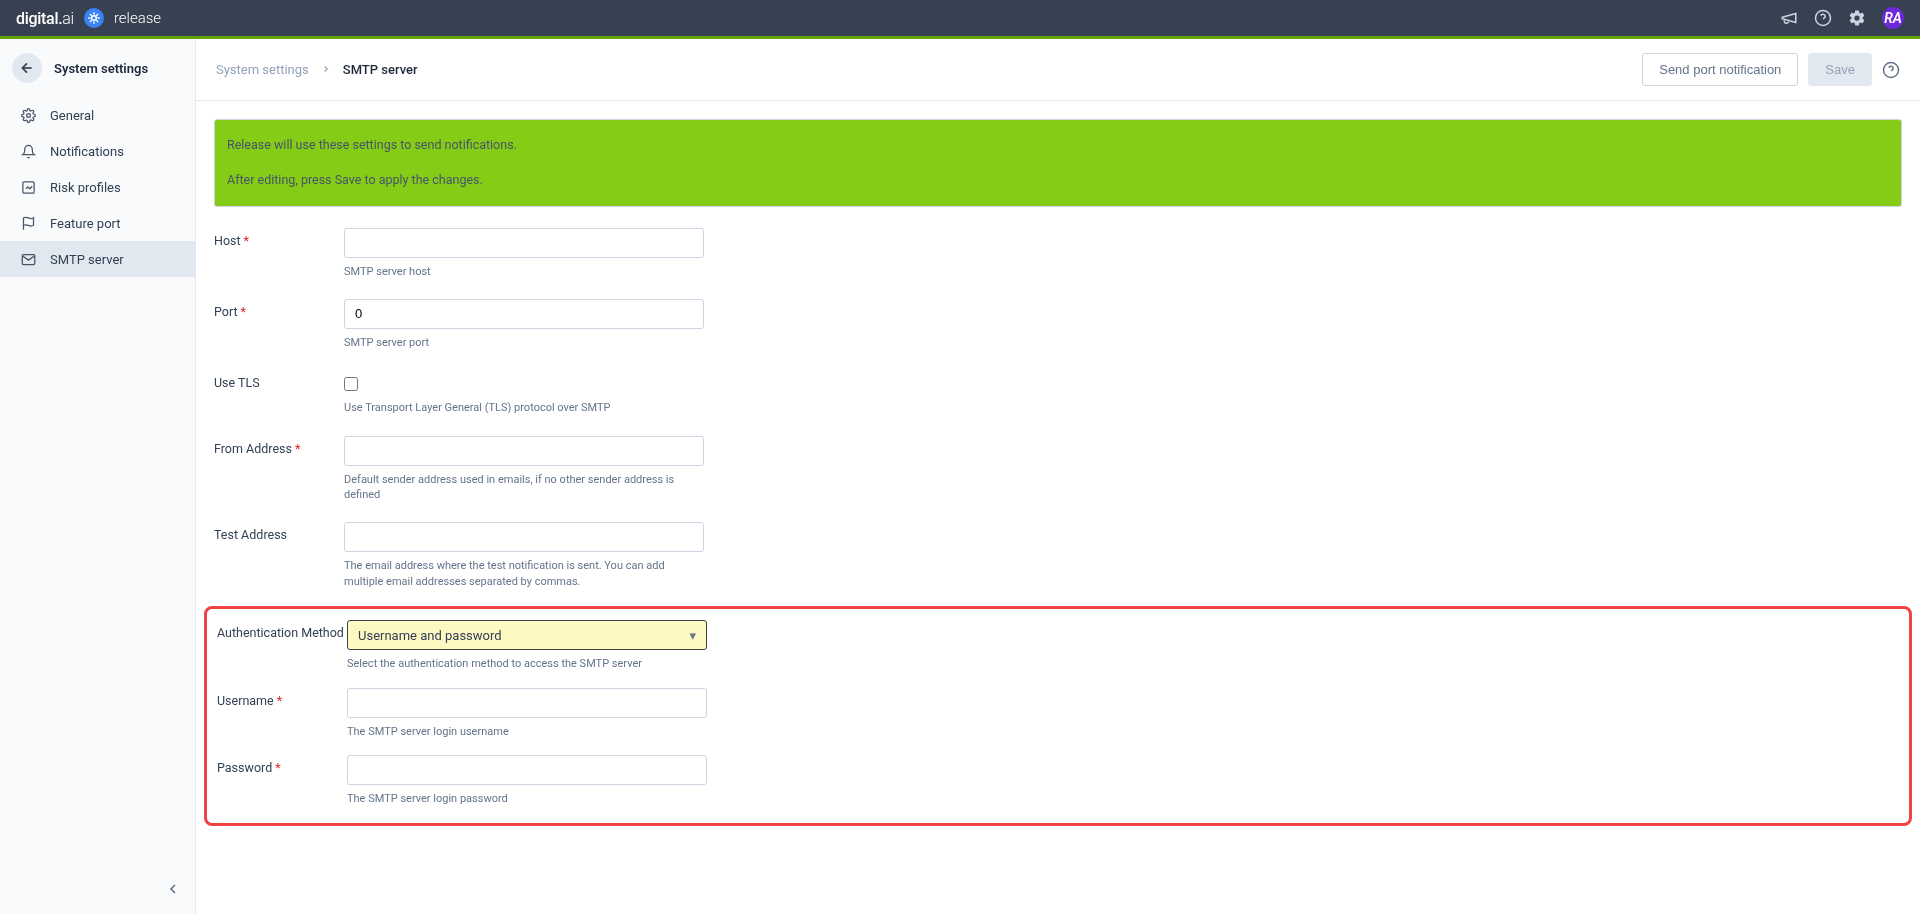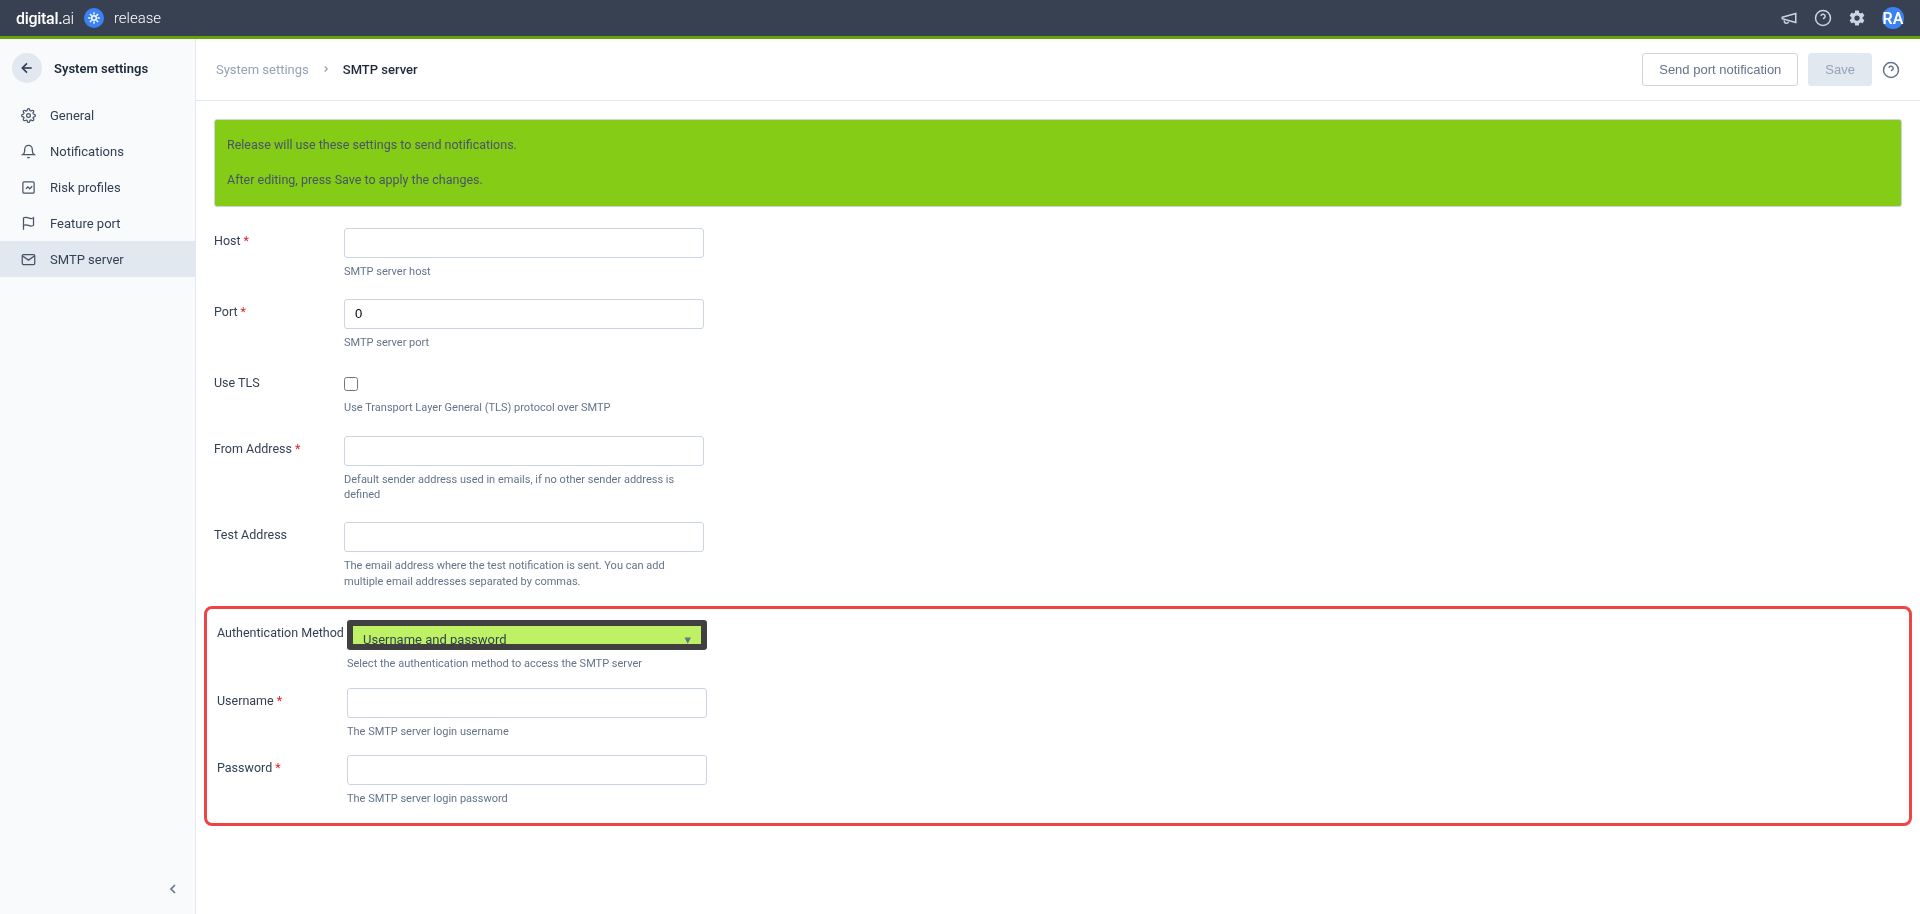--- a/index.html
+++ b/index.html
@@ -5,21 +5,21 @@
     * { margin: 0; padding: 0; box-sizing: border-box; }
     body { font-family: -apple-system, BlinkMacSystemFont, "Segoe UI", Roboto, Arial, sans-serif; font-size: 13px; color: #334155; background: #fff; }
     
     .top-bar { background: #384152; height: 36px; display: flex; align-items: center; padding: 17px 16px; position: relative; }
     .top-bar-left { display: flex; align-items: center; gap: 10px; }
     .logo-text { color: #fff; font-size: 16px; font-weight: 500; letter-spacing: -0.3px; }
     .logo-circle { width: 20px; height: 20px; background: #3b82f6; border-radius: 50%; display: flex; align-items: center; justify-content: center; color: #fff; font-size: 11px; }
     .release-text { color: #fff; font-size: 15px; font-weight: 300; }
     .top-bar-right { margin-left: auto; display: flex; align-items: center; gap: 16px; }
     .top-icon { color: #cbd5e1; cursor: pointer; width: 18px; height: 18px; display: flex; align-items: center; justify-content: center; }
-    .avatar { width: 22px; height: 22px; background: #3b82f6; border-radius: 50%; color: #fff; font-size: 16px; display: flex; align-items: center; justify-content: center; font-weight: 600; }
+    .avatar { width: 22px; height: 22px; background: #6d28d9; border-radius: 50%; color: #fff; font-size: 14px; display: flex; align-items: center; justify-content: center; font-weight: 600; font-style: italic; }
     .green-line { height: 3px; background: #65a30d; }
     
     .layout { display: flex; height: calc(100vh - 39px); }
     
     .sidebar { width: 196px; background: #f8fafc; border-right: 1px solid #e2e8f0; display: flex; flex-direction: column; }
     .sidebar-header { display: flex; align-items: center; padding: 14px 12px; gap: 12px; }
     .back-circle { width: 30px; height: 30px; background: #e2e8f0; border-radius: 50%; display: flex; align-items: center; justify-content: center; cursor: pointer; }
     .sidebar-title { font-weight: 600; font-size: 13px; color: #1e293b; }
     .sidebar-nav { flex: 1; text-align: center; }
     .nav-item { display: flex; align-items: center; gap: 14px; padding: 10px 20px; cursor: pointer; color: #334155; font-size: 13px; }
@@ -45,21 +45,21 @@
     .info-box p:last-child { margin-bottom: 0; }
     
     .form { margin-top: 18px; }
     .form-row { display: flex; margin-bottom: 14px; align-items: flex-start; padding-top: 3px; padding-bottom: 3px; }
     .form-label { width: 130px; font-size: 12.5px; color: #334155; padding-top: 5px; flex-shrink: 0; }
     .required { color: #dc2626; margin-left: 3px; }
     .required-right { color: #dc2626; position: absolute; right: -10px; top: 50%; transform: translateY(-50%); }
     .form-label-wrap { position: relative; width: 130px; flex-shrink: 0; padding-top: 5px; font-size: 12.5px; color: #334155;}
     .form-field { width: 360px; }
     .form-input { width: 100%; padding: 6px 10px; border: 1px solid #cbd5e1; border-radius: 3px; font-size: 13px; height: 30px; }
-    .form-select { width: 100%; padding: 6px 10px; border: 6px solid #404040; border-radius: 3px; font-size: 13px; height: 30px; background: #bef264; position: relative; display: flex; align-items: flex-start; cursor: pointer; }
+    .form-select { width: 100%; padding: 6px 10px; border: 1px solid #404040; border-radius: 3px; font-size: 13px; height: 30px; background: #fef9c3; position: relative; display: flex; align-items: flex-end; cursor: pointer; }
     .form-select .caret { margin-left: auto; color: #64748b; }
     .form-help { font-size: 11px; color: #64748b; margin-top: 6px; line-height: 1.4; }
     .form-checkbox { width: 14px; height: 14px; margin-top: 7px; }
     
     .highlight-box { border: 3px solid #ef4444; border-radius: 8px; padding: 8px 10px 4px 10px; margin: 12px -10px; }
     .highlight-box .form-row { margin-bottom: 10px; }
   </style>
 </head>
 <body>
 

